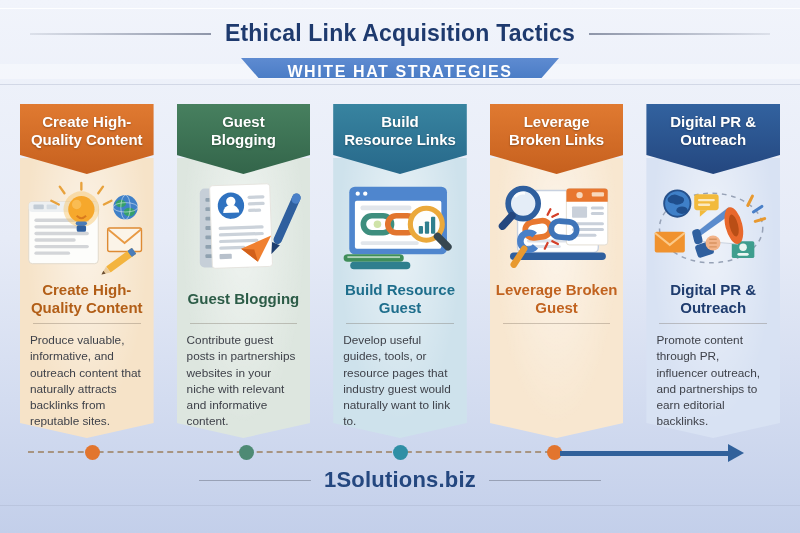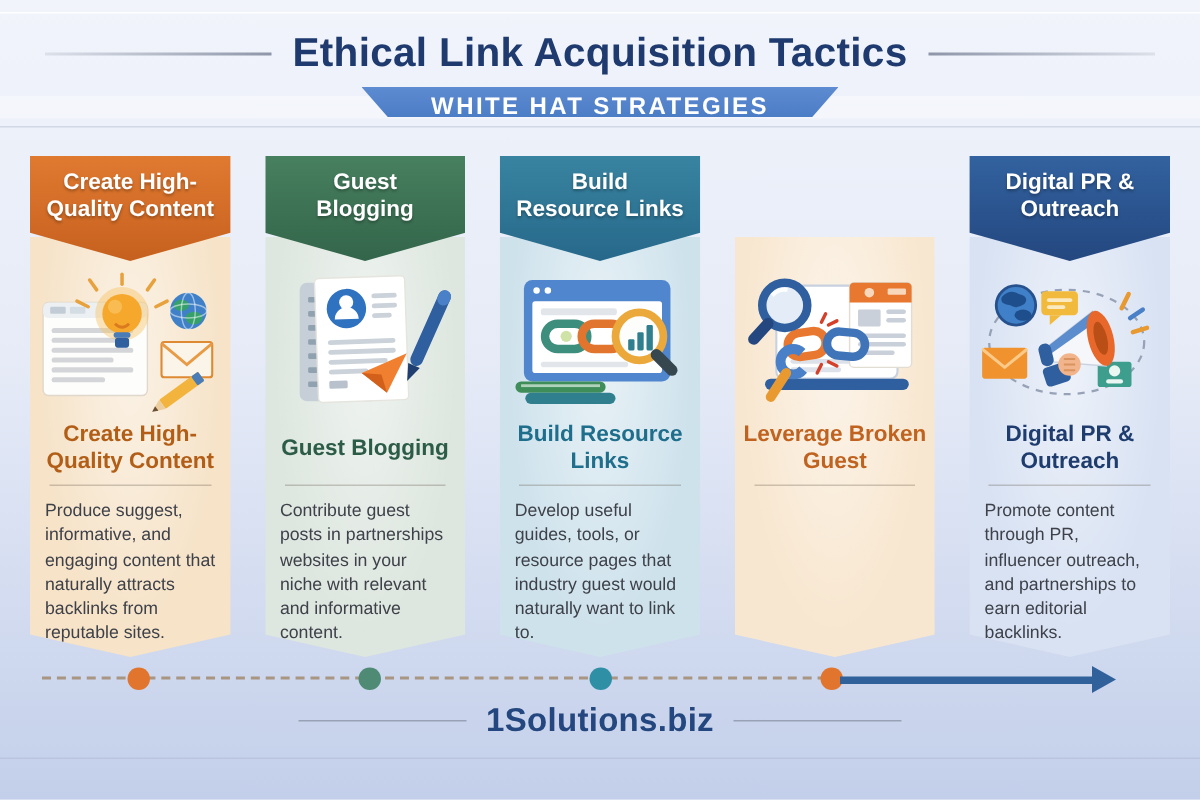--- a/index.html
+++ b/index.html
@@ -10,21 +10,21 @@
   }
   .streak{position:absolute;left:0;right:0;height:1px;background:rgba(255,255,255,.85);}
   .streak.s1{top:8px;}
   .streak.s2{top:84px;background:rgba(150,160,185,.30);}
   .streak.s3{top:505px;background:rgba(150,160,185,.25);}
 
   
   .title-row{position:absolute;top:20px;left:30px;right:30px;display:flex;align-items:center;gap:14px;}
   .title-row .rule{flex:1;height:2px;background:linear-gradient(90deg,rgba(110,120,140,.15),rgba(90,100,125,.65));}
   .title-row .rule.r{background:linear-gradient(90deg,rgba(90,100,125,.65),rgba(110,120,140,.15));}
-  h1{margin:0;font-size:27px;font-weight:bold;color:var(--title-color,#1E3A6E);letter-spacing:.2px;white-space:nowrap;}
+  h1{margin:0;font-size:23px;font-weight:bold;color:var(--title-color,#1E3A6E);letter-spacing:.2px;white-space:nowrap;}
   .band{position:absolute;top:64px;left:0;right:0;height:15px;background:rgba(255,255,255,.38);}
   .banner{
     position:absolute;top:58px;left:50%;transform:translateX(-50%);
     width:318px;height:20px;line-height:28px;text-align:center;
     clip-path:polygon(0 0,100% 0,94.5% 100%,5.5% 100%);
     background:linear-gradient(180deg,#5e8bd1,var(--banner-color,#4B7DC6));
     color:#fff;font-size:16px;font-weight:bold;letter-spacing:1.6px;
   }
 
   
@@ -136,21 +136,21 @@
               <rect x="86" y="82" width="34" height="8" rx="1" fill="#F3B43E"></rect>
               <polygon points="86,82 77,86 86,90" fill="#EBCD9E"></polygon>
               <polygon points="81,84 77,86 81,88" fill="#6B4F35"></polygon>
               <rect x="114" y="82" width="6" height="8" rx="1" fill="#4A7CB8"></rect>
             </g>
           </svg>
         </div>
         <h3 class="card-title">Create High-
 Quality Content</h3>
         <div class="divider"></div>
-        <p class="card-desc">Produce suggest, informative, and engaging content that naturally attracts backlinks from reputable sites.</p>
+        <p class="card-desc">Produce valuable, informative, and outreach content that naturally attracts backlinks from reputable sites.</p>
       </div>
     </section>
 
     <section class="card" style="--head: #47805F; --head2: #33654A; --body: #DDE6DF; --title: #2C5C47;">
       <div class="card-head">
         <span>Guest
 Blogging</span>
       </div>
       <div class="card-body">
         <div class="illus">
@@ -219,27 +219,31 @@
               <rect x="92.5" y="43" width="4.5" height="13" rx="1"></rect>
               <rect x="99" y="38" width="4.5" height="18" rx="1"></rect>
             </g>
             <line x1="106" y1="59" x2="117" y2="70" stroke="#37474F" stroke-width="8" stroke-linecap="round"></line>
             <rect x="6" y="78" width="64" height="8" rx="4" fill="#3F8E5A"></rect>
             <rect x="10" y="80" width="56" height="2" fill="#DFF0E2" opacity="0.7"></rect>
             <rect x="13" y="86" width="64" height="8" rx="4" fill="#2F7F8E"></rect>
           </svg>
         </div>
         <h3 class="card-title">Build Resource
-Links</h3>
+Guest</h3>
         <div class="divider"></div>
         <p class="card-desc">Develop useful guides, tools, or resource pages that industry guest would naturally want to link to.</p>
       </div>
     </section>
 
     <section class="card" style="--head: #E07A31; --head2: #C6601E; --body: #F8E7D0; --title: #C16320;">
+      <div class="card-head">
+        <span>Leverage
+Broken Links</span>
+      </div>
       <div class="card-body">
         <div class="illus">
           <svg viewBox="0 0 132 100" width="124" height="94">
             <rect x="24" y="10" width="86" height="66" rx="5" fill="#FFFFFF" stroke="#C8D1E0" stroke-width="1.5"></rect>
             <rect x="16" y="76" width="102" height="8" rx="4" fill="#2F5F9E"></rect>
             <g fill="#DDE2EA">
               <rect x="34" y="62" width="44" height="3.4" rx="1.7"></rect>
               <rect x="34" y="68" width="36" height="3.4" rx="1.7"></rect>
             </g>
             <rect x="76" y="8" width="44" height="60" rx="3" fill="#FFFFFF" stroke="#E2DDD2"></rect>

